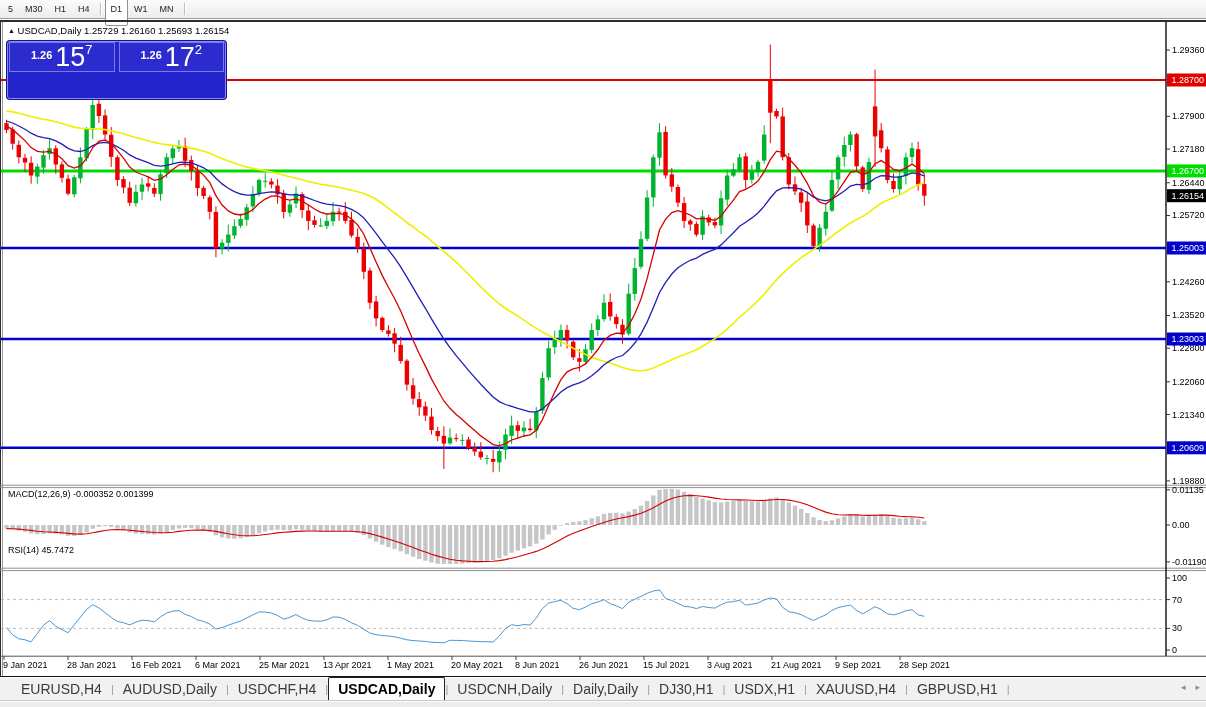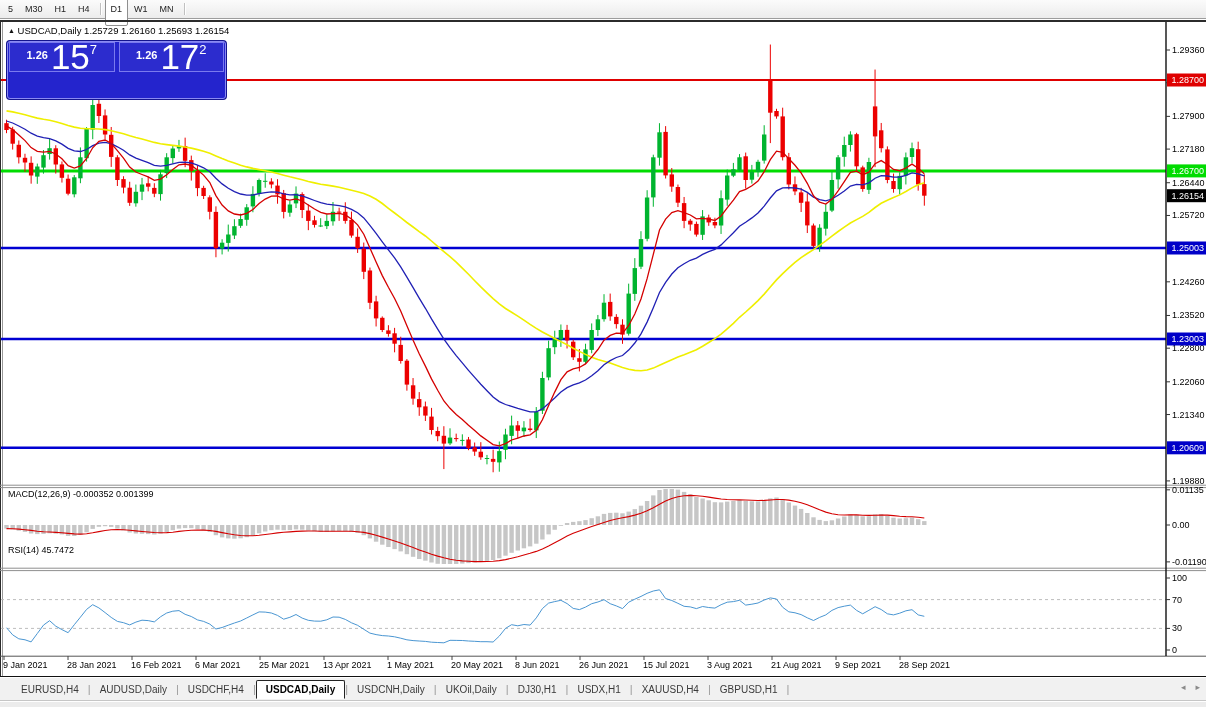--- a/index.html
+++ b/index.html
@@ -36,26 +36,26 @@
         color:#5c5c96;font-size:6px;cursor:pointer;}
   .vol{width:64px;height:17px;margin-top:1px;border:1px solid #9a9a9a;border-left:none;border-right:none;
        box-sizing:border-box;font-size:11px;font-family:"Liberation Sans",sans-serif;
        text-align:right;padding:0 4px 0 0;color:#000;background:#fff;}
   .tp-row2{display:flex;height:30px;margin:0 1px;}
   .big-price{flex:1;border:1px solid #7a7aee;background:rgba(255,255,255,0.04);
              display:flex;align-items:center;justify-content:center;}
   .big-price.sellp{margin-right:2px;}
   .big-price.buyp{margin-left:2px;}
   .bp-small{font-size:11px;font-weight:bold;align-self:flex-end;padding-bottom:10px;margin-right:3px;}
-  .bp-big{font-size:35px;line-height:26px;}
+  .bp-big{font-size:27px;line-height:26px;}
   .bp-sup{font-size:13px;align-self:flex-start;margin-top:-1px;}
   
   .tab-bar{position:absolute;left:0;top:678px;width:1206px;height:22px;background:#f1f1f1;
            display:flex;align-items:center;padding-left:12px;box-sizing:border-box;}
-  .tab{font-size:10px;color:#3a3a3a;padding:3px 9px;cursor:pointer;white-space:nowrap;}
+  .tab{font-size:14px;color:#3a3a3a;padding:3px 9px;cursor:pointer;white-space:nowrap;}
   .tab.active{background:#fff;border:1px solid #222;border-bottom-color:#fff;border-radius:2px 2px 0 0;
               color:#000;font-weight:bold;position:relative;top:0px;}
   .tab-sep{color:#9a9a9a;font-size:11px;}
   .tab-nav{position:absolute;right:6px;top:682px;display:flex;gap:10px;color:#8a8a8a;font-size:9px;}
   .tab-nav span{cursor:pointer;}
   .bottom-strip{position:absolute;left:0;top:700px;width:1206px;height:7px;background:#ececec;
                 border-top:1px solid #c6c6c6;box-shadow:inset 0 1px 0 #fff;}
   svg{position:absolute;left:0;top:0;}
 </style>
 </head>
@@ -674,21 +674,21 @@
       <span class="tab">EURUSD,H4</span>
       <span class="tab-sep">|</span>
       <span class="tab">AUDUSD,Daily</span>
       <span class="tab-sep">|</span>
       <span class="tab">USDCHF,H4</span>
       <span class="tab-sep">|</span>
       <span class="tab active">USDCAD,Daily</span>
       <span class="tab-sep">|</span>
       <span class="tab">USDCNH,Daily</span>
       <span class="tab-sep">|</span>
-      <span class="tab">UKOil,Daily</span>
+      <span class="tab">Daily,Daily</span>
       <span class="tab-sep">|</span>
       <span class="tab">DJ30,H1</span>
       <span class="tab-sep">|</span>
       <span class="tab">USDX,H1</span>
       <span class="tab-sep">|</span>
       <span class="tab">XAUUSD,H4</span>
       <span class="tab-sep">|</span>
       <span class="tab">GBPUSD,H1</span>
       <span class="tab-sep">|</span>
     </div>

